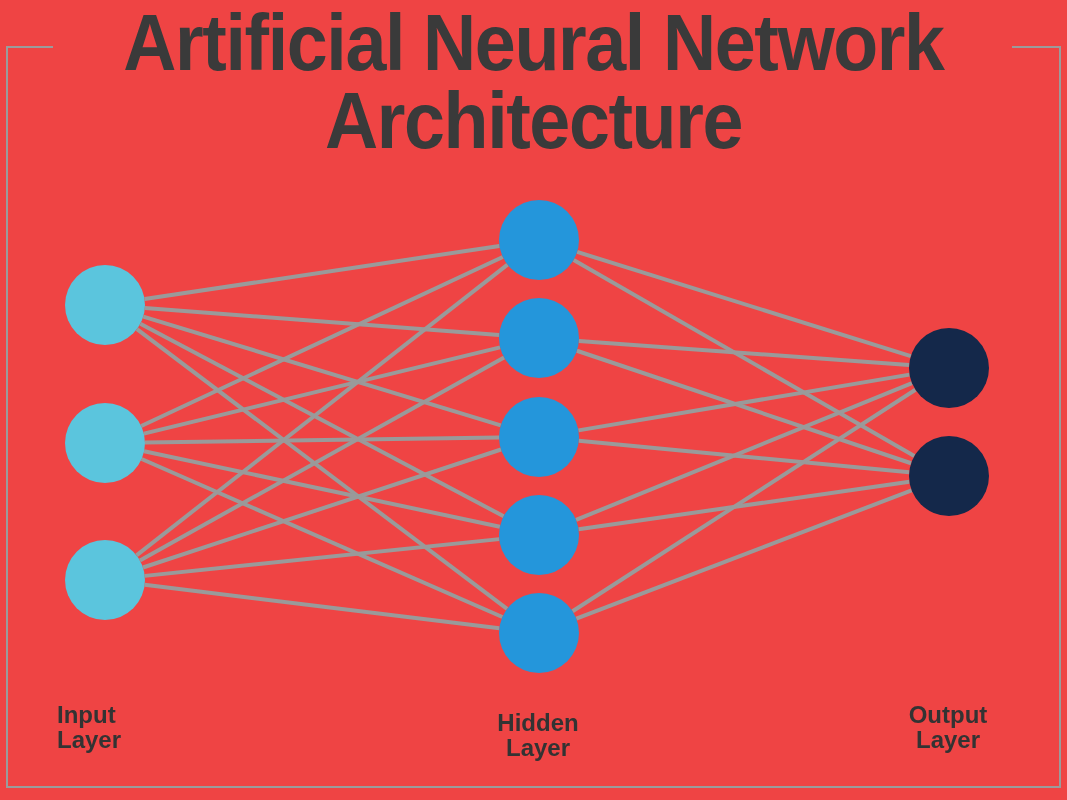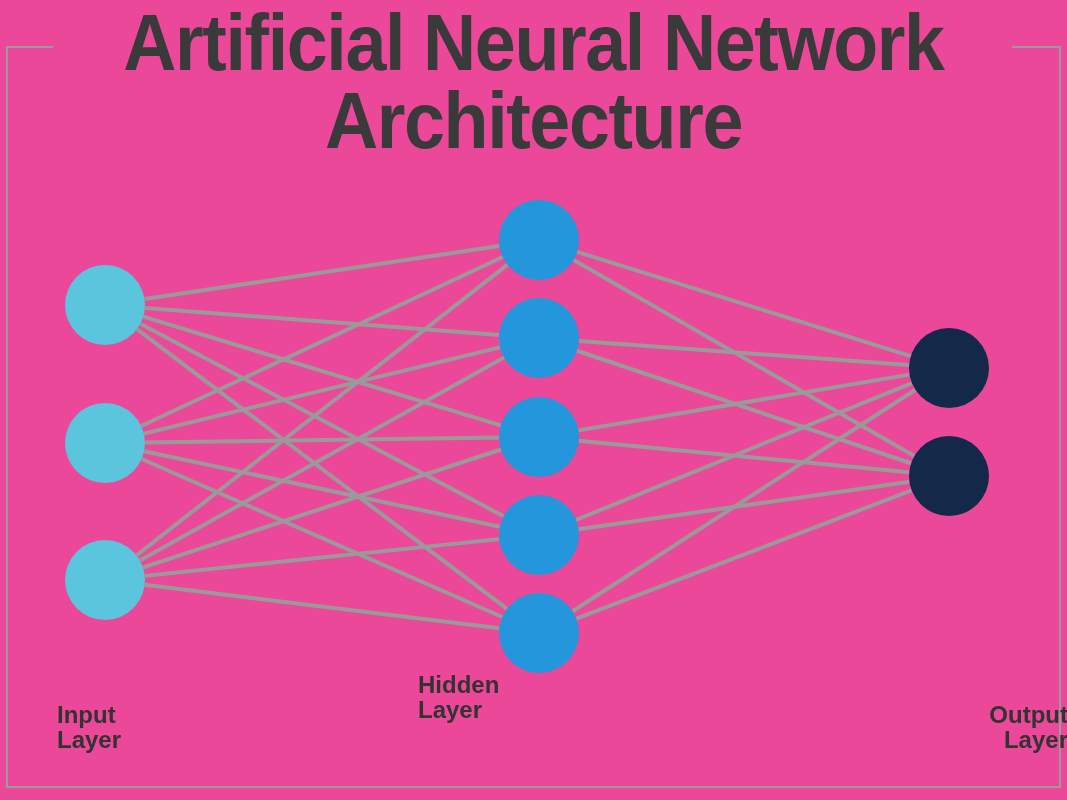--- a/index.html
+++ b/index.html
@@ -8,21 +8,21 @@
     background: #ffffff;
   }
   body {
     font-family: "Liberation Sans", sans-serif;
     -webkit-font-smoothing: antialiased;
   }
   #canvas {
     position: relative;
     width: 1067px;
     height: 800px;
-    background: #ec4899;
+    background: #ef4444;
     overflow: hidden;
   }
 
   
   .frame-svg {
     position: absolute;
     left: 0;
     top: 0;
     width: 1067px;
     height: 800px;
@@ -61,22 +61,22 @@
   
   .caption {
     position: absolute;
     color: #333333;
     font-weight: bold;
     font-size: 24px;
     line-height: 1.06;
     white-space: pre-line;
   }
   #cap-input  { left: 57px;  top: 702px; text-align: left; }
-  #cap-hidden { left: 418px; top: 672px; width: 240px; }
-  #cap-output { left: 828px; top: 702px; width: 240px; text-align: right; }
+  #cap-hidden { left: 418px; top: 710px; width: 240px; text-align: center; }
+  #cap-output { left: 828px; top: 702px; width: 240px; text-align: center; }
 </style>
 </head>
 <body>
 
 <div id="canvas">
 
   <svg class="frame-svg" viewBox="0 0 1067 800" preserveAspectRatio="none" aria-hidden="true">
     <g id="frame-group" fill="none" stroke-width="2" stroke-linecap="square" stroke="#9b9b9b">
         <path d="M 7 47 L 52 47"></path>
         <path d="M 1013 47 L 1060 47"></path>

